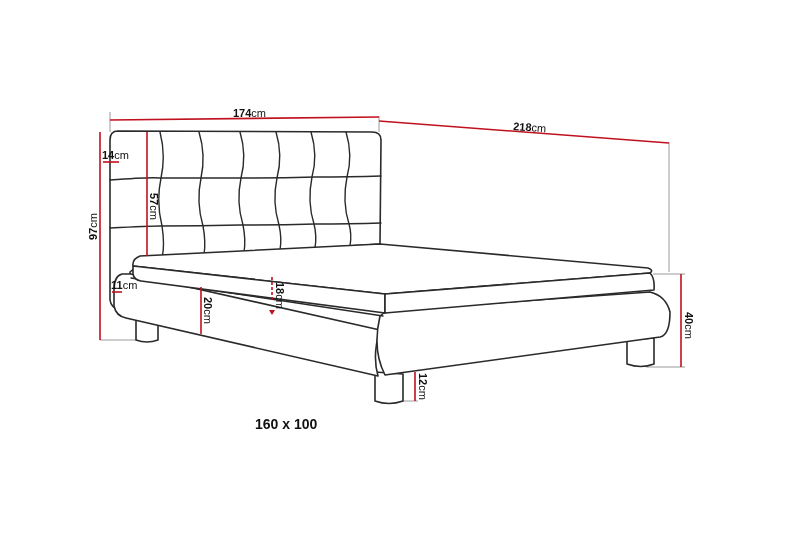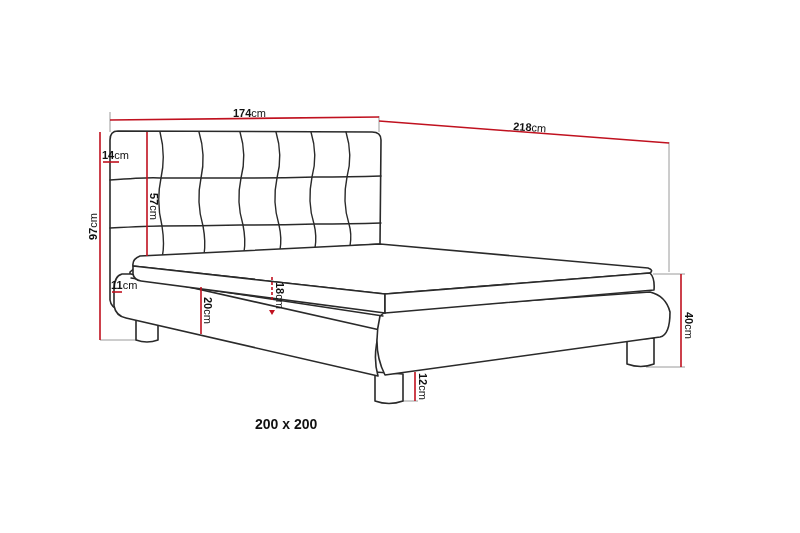--- a/index.html
+++ b/index.html
@@ -107,13 +107,13 @@
     </text>
     <text class="lbl" x="685" y="312" transform="rotate(90 685 312)">
       <tspan class="num">40</tspan><tspan>cm</tspan>
     </text>
     <text class="lbl" x="419" y="373" transform="rotate(90 419 373)">
       <tspan class="num">12</tspan><tspan>cm</tspan>
     </text>
   </g>
 </svg>
 
-<div class="caption">200 x 200</div>
+<div class="caption">160 x 100</div>
 
 </body></html>

